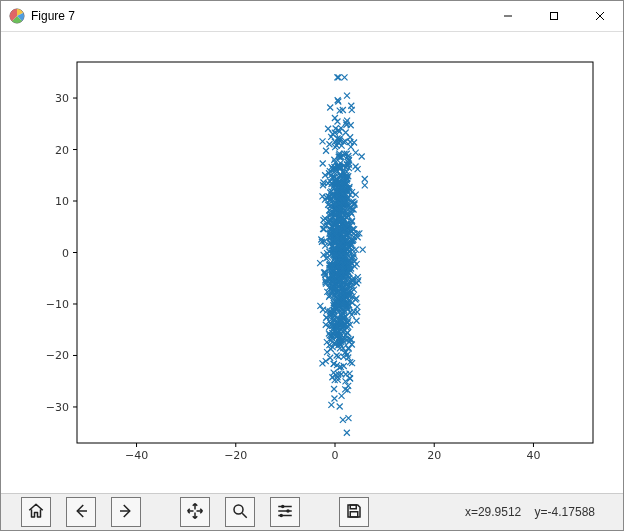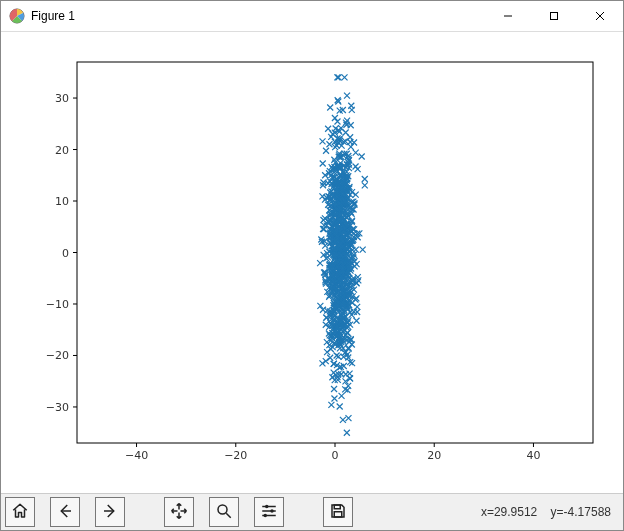--- a/index.html
+++ b/index.html
@@ -59,21 +59,21 @@
     position: absolute;
     inset: 0;
     width: 100%;
     height: 100%;
   }
   
   .toolbar {
     height: 36px;
     display: flex;
     align-items: center;
-    padding: 0 4px;
+    padding: 0 20px;
     gap: 16px;
     border-top: 1px solid #ccc;
     background: #f0f0f0;
   }
   .tool-btn {
     width: 28px;
     height: 28px;
     border: 1px solid #777;
     background: #f7f7f7;
     display: flex;
@@ -106,21 +106,21 @@
   <div class="titlebar">
     <span class="app-icon">
       <svg viewBox="0 0 16 16" width="16" height="16">
         <circle cx="8" cy="8" r="7" fill="none" stroke="#555" stroke-width="1"></circle>
         <path d="M8 8 L8 1 A7 7 0 0 1 14 5 Z" fill="#f6c344"></path>
         <path d="M8 8 L14 5 A7 7 0 0 1 13 13 Z" fill="#4f9de0"></path>
         <path d="M8 8 L13 13 A7 7 0 0 1 3 13 Z" fill="#6bbf59"></path>
         <path d="M8 8 L3 13 A7 7 0 0 1 8 1 Z" fill="#e06666"></path>
       </svg>
     </span>
-    <span class="title">Figure 1</span>
+    <span class="title">Figure 7</span>
     <span class="spacer"></span>
     <div class="win-btn">
       <svg width="10" height="10" viewBox="0 0 10 10">
           <line x1="1" y1="5" x2="9" y2="5" stroke="#000" stroke-width="1"></line>
         </svg>
     </div>
     <div class="win-btn">
       <svg width="10" height="10" viewBox="0 0 10 10">
           <rect x="1.5" y="1.5" width="7" height="7" fill="none" stroke="#000" stroke-width="1"></rect>
         </svg>

